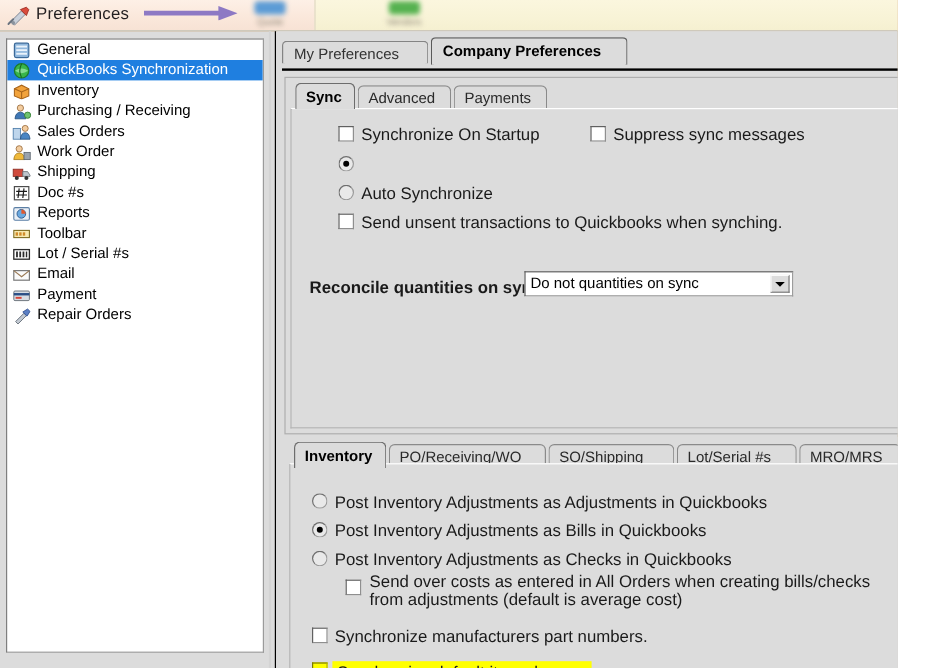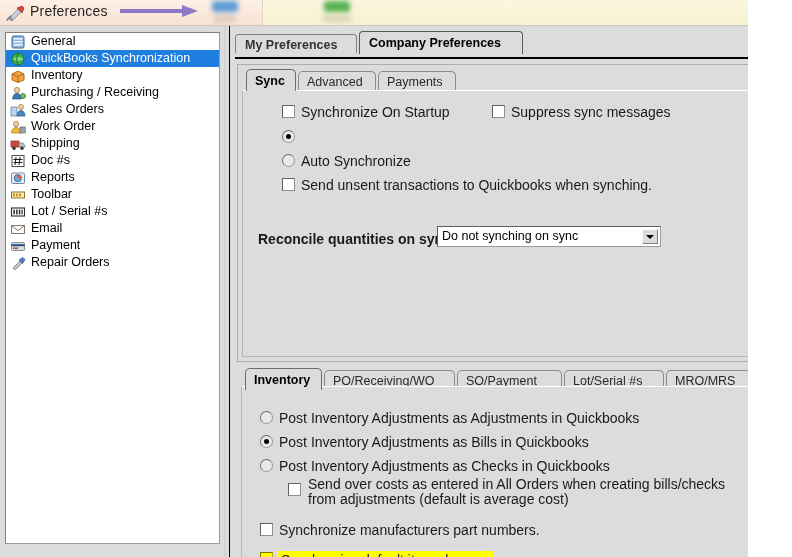--- a/index.html
+++ b/index.html
@@ -127,21 +127,20 @@
     background: #dcdcdc;
     border: 1px solid #848484;
     border-bottom: none;
     border-radius: 4px 4px 0 0;
     font-size: 12.5px;
     color: #333;
     padding: 1px 9px 0 9px;
     box-sizing: border-box;
     line-height: 18px;
     white-space: nowrap;
-    font-weight: bold;
   }
   .otab.active {
     top: 0px; height: 23px;
     background: #dcdcdc;
     color: #000;
     font-weight: bold;
     border-color: #5a5a5a;
     z-index: 5;
     line-height: 21px;
   }
@@ -464,33 +463,33 @@
           <div class="rbx on" style="left:39px;top:39px;"></div>
 
           <div class="rbx" style="left:39px;top:63px;"></div>
           <div class="ftext" style="left:58px;top:62px;">Auto Synchronize</div>
 
           <div class="cbx" style="left:39px;top:87px;"></div>
           <div class="ftext" style="left:58px;top:86px;">Send unsent transactions to Quickbooks when synching.</div>
 
           <div class="ftext" style="left:15px;top:140px;font-weight:bold;">Reconcile quantities on sync</div>
           <div class="combo" style="left:194px;top:135px;width:224px;">
-            <div class="ctext">Do not synching on sync</div>
+            <div class="ctext">Do not quantities on sync</div>
             <div class="cbtn"></div>
           </div>
 
         </div>
       </div>
 
       <div class="inv-box">
 
         <div class="inner-tabs">
           <div class="itab active" style="left:0px;width:77px;">Inventory</div>
           <div class="itab" style="left:79px;width:131px;">PO/Receiving/WO</div>
-          <div class="itab" style="left:212px;width:105px;">SO/Payment</div>
+          <div class="itab" style="left:212px;width:105px;">SO/Shipping</div>
           <div class="itab" style="left:319px;width:100px;">Lot/Serial #s</div>
           <div class="itab" style="left:421px;width:85px;">MRO/MRS</div>
         </div>
 
         <div class="inv-inner">
 
           <div class="rbx" style="left:18px;top:24px;"></div>
           <div class="ftext" style="left:37px;top:23px;">Post Inventory Adjustments as Adjustments in Quickbooks</div>
 
           <div class="rbx on" style="left:18px;top:48px;"></div>

